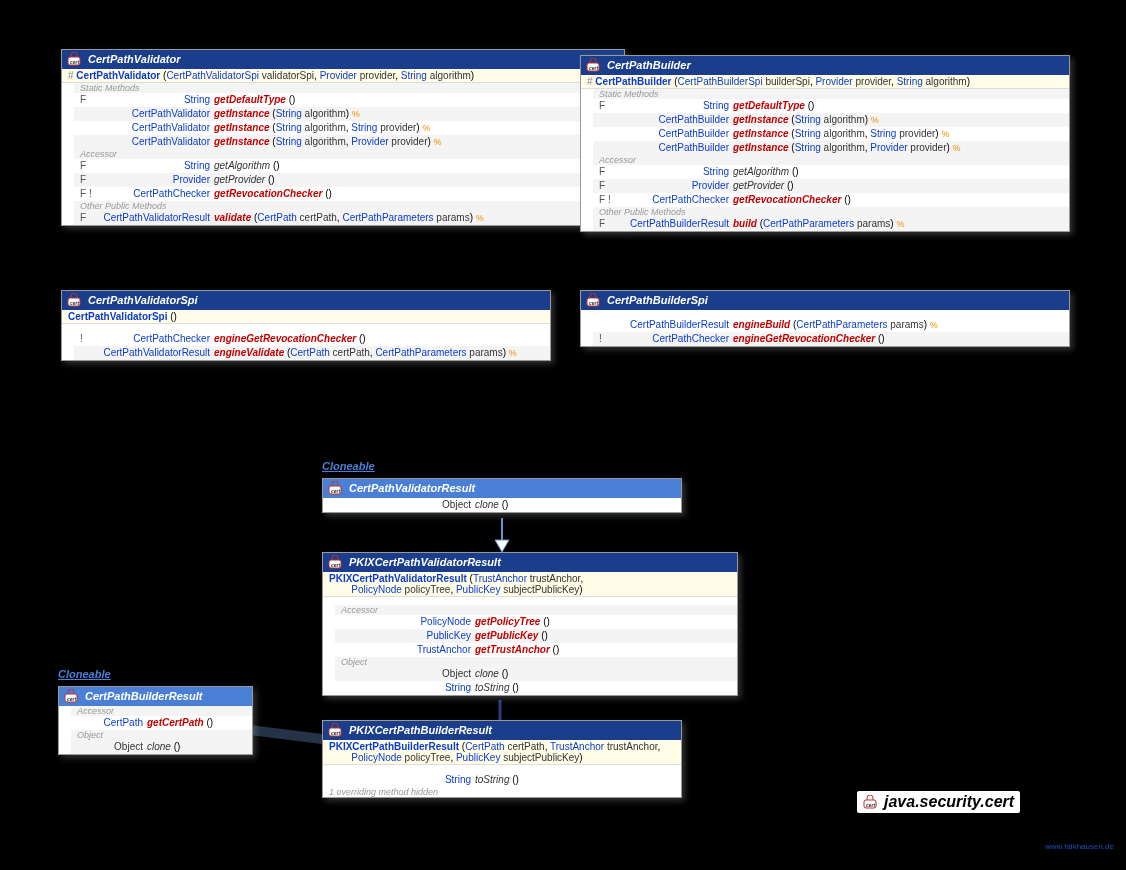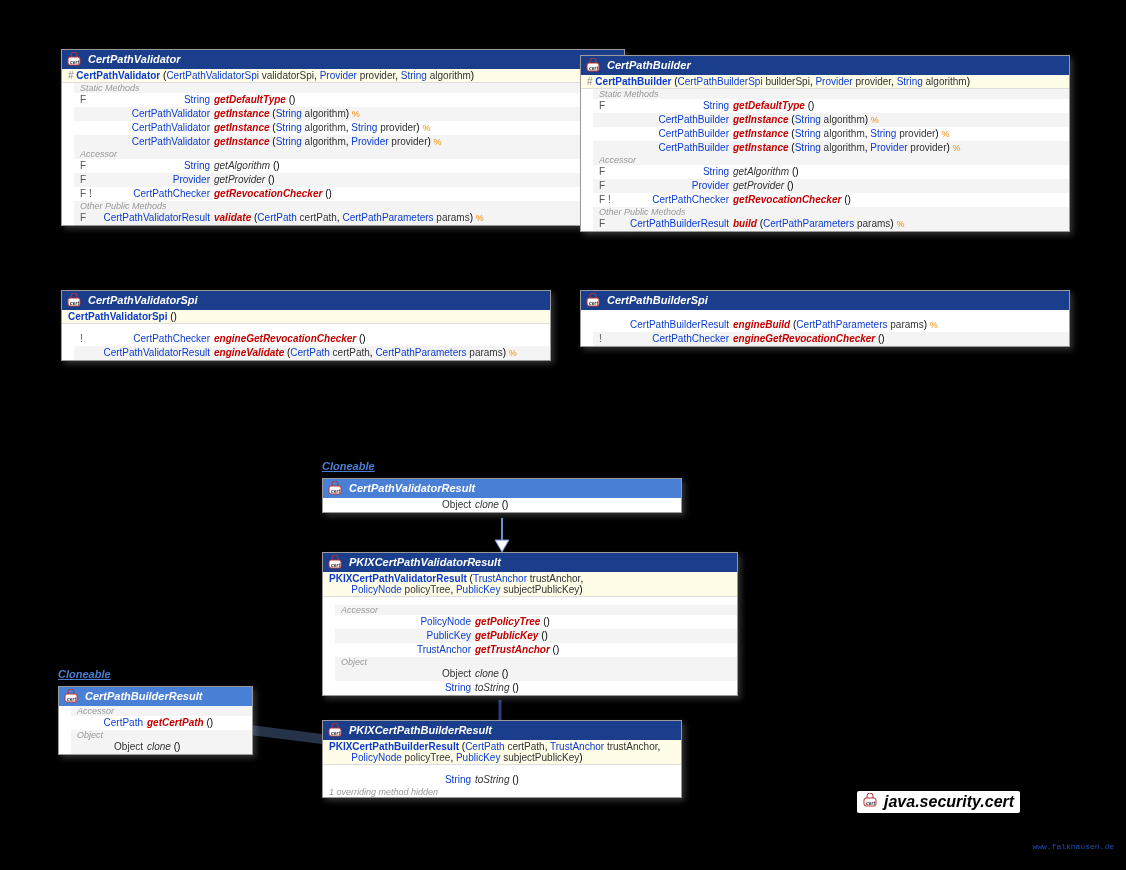--- a/index.html
+++ b/index.html
@@ -17,22 +17,22 @@
   .method-row.alt { background: #f4f4f4; }
   .mod-col { width: 18px; color: #555; text-align: left; }
   .ret-col { width: 116px; text-align: right; padding-right: 4px; color: #0b3cd0; }
   .ret-col.obj { color: #333; }
   .mname { color: #c40000; font-weight: bold; font-style: italic; }
   .mname.nrm { color: #333; font-weight: normal; }
   .param-type { color: #0b3cd0; }
   .param-name { color: #333; }
   .ex-mark { color: #f28c00; font-size: 9px; }
   .iface-label { position: absolute; color: #4a7fd6; font-style: italic; font-weight: bold; font-size: 11px; text-decoration: underline; }
-  .pkg-label { position: absolute; color: #000; background: #fff; padding: 2px 6px; font-weight: bold; font-style: italic; font-size: 16px; display: flex; border-radius: 2px; }
-  .credit { position: absolute; right: 12px; color: #1e4fb2; font-size: 8px; font-family: Liberation Mono, monospace; }
+  .pkg-label { position: absolute; color: #000; background: #fff; padding: 2px 6px; font-weight: bold; font-style: italic; font-size: 16px; display: flex; align-items: center; border-radius: 2px; }
+  .credit { position: absolute; right: 12px; color: #1e4fb2; font-size: 8px; }
   svg.connector { position: absolute; pointer-events: none; }
   .hidden-note { font-style: italic; color: #999; font-size: 9px; padding: 0 6px; }
 </style>
 </head>
 <body>
 
 <div class="canvas">
 
   <svg class="connector" style="left:0;top:0" width="1126" height="870">
 

